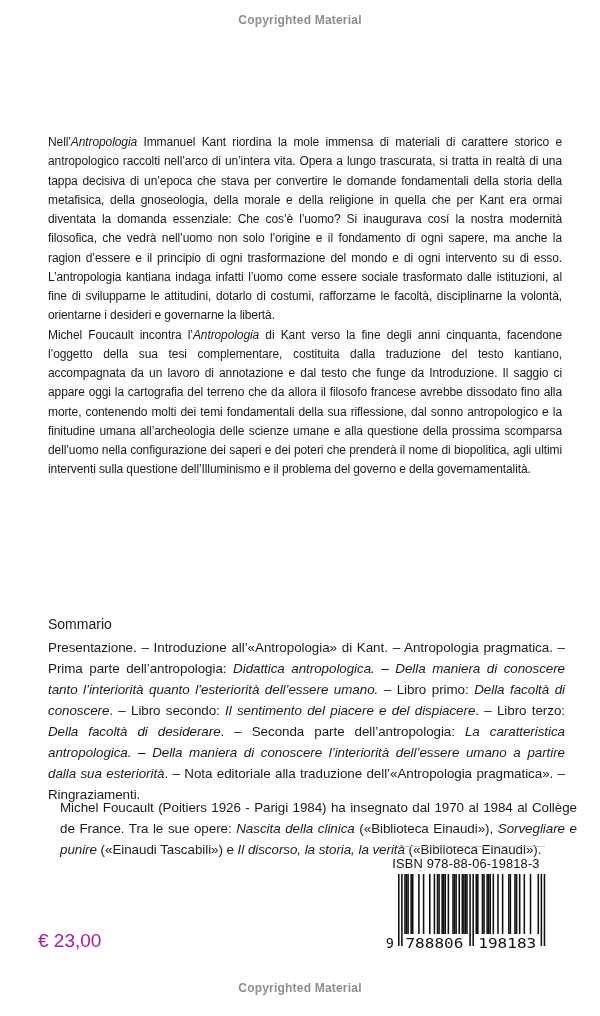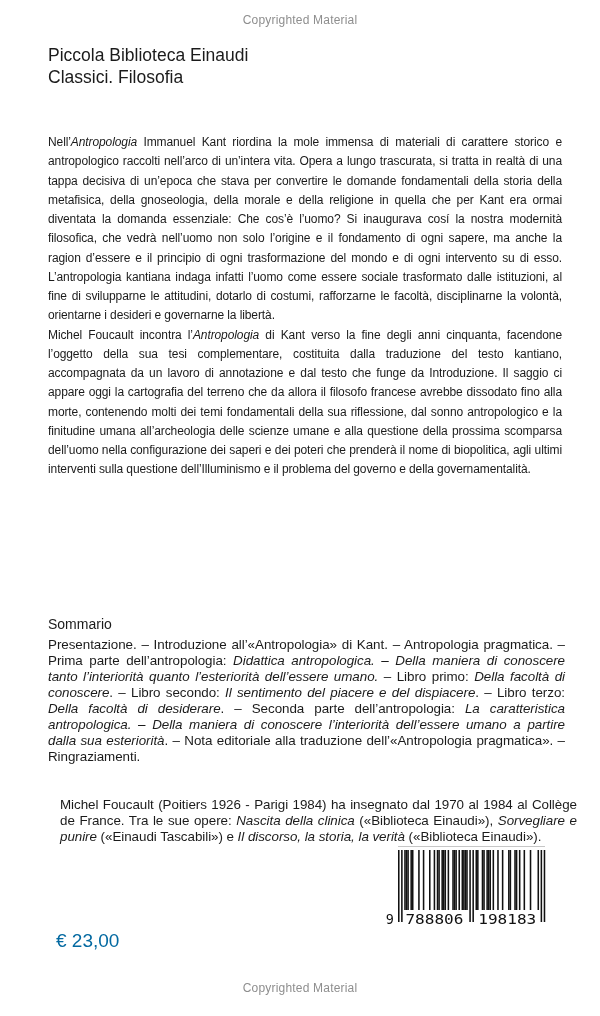--- a/index.html
+++ b/index.html
@@ -4,64 +4,61 @@
 <style>
   * { margin:0; padding:0; box-sizing:border-box; }
   html,body { background:#e8e8e8; }
   .page {
     position:relative; width:600px; height:1016px; background:#ffffff;
     font-family:"Liberation Sans", sans-serif; color:#1b1b1b; overflow:hidden;
     -webkit-font-smoothing:antialiased; margin:0 auto;
   }
   .banner {
     position:absolute; left:0; width:600px; text-align:center;
-    font-size:12px; font-weight:normal; color:#8e8e8e; letter-spacing:.2px;
+    font-size:12px; font-weight:bold; color:#8e8e8e; letter-spacing:.2px;
   }
   .banner.top { top:13px; }
   .banner.bottom { top:981px; }
   .header { position:absolute; left:48px; top:44px; font-size:17.5px; line-height:22px; }
   .description { position:absolute; left:48px; top:133px; width:514px;
     font-size:12px; line-height:19.25px; text-align:justify; letter-spacing:-.1px; }
   .summary-heading { position:absolute; left:48px; top:616px; font-size:14px; }
-  .small-par { width:517px; font-size:13.4px; line-height:16px; text-align:justify; letter-spacing:-.05px; }
+  .small-par { width:517px; font-size:13.4px; line-height:21px; text-align:justify; letter-spacing:-.05px; }
   .summary-text { position:absolute; left:48px; top:637px; }
   .author-bio { position:absolute; left:60px; top:797px; }
   .it { font-style:italic; }
   .barcode-block { position:absolute; left:384px; top:846px; width:164px; }
   .barcode-rule { margin-left:14px; width:147px; border-top:1px solid #c6c6c6; }
   .isbn-label { margin-top:9px; text-align:center; font-size:12.8px; color:#111; letter-spacing:.2px; }
   .barcode-svg { display:block; margin-top:3px; }
   .barcode-svg rect { fill:#111; }
   .barcode-svg text { fill:#111; font-family:"DejaVu Sans Mono", monospace; font-size:13.5px; }
-  .price { position:absolute; left:56px; top:930px; font-size:19px; color:#0369a1; }
+  .price { position:absolute; left:38px; top:930px; font-size:19px; color:#a21caf; }
 </style>
 </head>
 <body>
 
 <div class="page">
 
   <div class="banner top">Copyrighted Material</div>
 
-  <div class="header">
-    <div>Piccola Biblioteca Einaudi</div>
-    <div>Classici. Filosofia</div>
-  </div>
 
   <div class="description">
     <div><span>Nell’</span><span class="it">Antropologia</span><span> Immanuel Kant riordina la mole immensa di materiali di carattere storico e antropologico raccolti nell’arco di un’intera vita. Opera a lungo trascurata, si tratta in realtà di una tappa decisiva di un’epoca che stava per convertire le domande fondamentali della storia della metafisica, della gnoseologia, della morale e della religione in quella che per Kant era ormai diventata la domanda essenziale: Che cos’è l’uomo? Si inaugurava cosí la nostra modernità filosofica, che vedrà nell’uomo non solo l’origine e il fondamento di ogni sapere, ma anche la ragion d’essere e il principio di ogni trasformazione del mondo e di ogni intervento su di esso. L’antropologia kantiana indaga infatti l’uomo come essere sociale trasformato dalle istituzioni, al fine di svilupparne le attitudini, dotarlo di costumi, rafforzarne le facoltà, disciplinarne la volontà, orientarne i desideri e governarne la libertà.</span></div>
     <div><span>Michel Foucault incontra l’</span><span class="it">Antropologia</span><span> di Kant verso la fine degli anni cinquanta, facendone l’oggetto della sua tesi complementare, costituita dalla traduzione del testo kantiano, accompagnata da un lavoro di annotazione e dal testo che funge da Introduzione. Il saggio ci appare oggi la cartografia del terreno che da allora il filosofo francese avrebbe dissodato fino alla morte, contenendo molti dei temi fondamentali della sua riflessione, dal sonno antropologico e la finitudine umana all’archeologia delle scienze umane e alla questione della prossima scomparsa dell’uomo nella configurazione dei saperi e dei poteri che prenderà il nome di biopolitica, agli ultimi interventi sulla questione dell’Illuminismo e il problema del governo e della governamentalità.</span></div>
   </div>
 
   <div class="summary-heading">Sommario</div>
   <div class="small-par summary-text"><span>Presentazione. – Introduzione all’«Antropologia» di Kant. – Antropologia pragmatica. – Prima parte dell’antropologia: </span><span class="it">Didattica antropologica. – Della maniera di conoscere tanto l’interiorità quanto l’esteriorità dell’essere umano.</span><span> – Libro primo: </span><span class="it">Della facoltà di conoscere</span><span>. – Libro secondo: </span><span class="it">Il sentimento del piacere e del dispiacere</span><span>. – Libro terzo: </span><span class="it">Della facoltà di desiderare</span><span>. – Seconda parte dell’antropologia: </span><span class="it">La caratteristica antropologica. – Della maniera di conoscere l’interiorità dell’essere umano a partire dalla sua esteriorità</span><span>. – Nota editoriale alla traduzione dell’«Antropologia pragmatica». – Ringraziamenti.</span></div>
 
   <div class="small-par author-bio"><span>Michel Foucault (Poitiers 1926 - Parigi 1984) ha insegnato dal 1970 al 1984 al Collège de France. Tra le sue opere: </span><span class="it">Nascita della clinica</span><span> («Biblioteca Einaudi»), </span><span class="it">Sorvegliare e punire</span><span> («Einaudi Tascabili») e </span><span class="it">Il discorso, la storia, la verità</span><span> («Biblioteca Einaudi»).</span></div>
 
   <div class="barcode-block">
     <div class="barcode-rule"></div>
+    <div class="isbn-label">ISBN 978-88-06-19818-3</div>
     <svg class="barcode-svg" width="164" height="78" viewBox="0 0 164 78">
         <rect x="14.00" y="0" width="1.55" height="72"></rect>
         <rect x="17.10" y="0" width="1.55" height="72"></rect>
         <rect x="20.20" y="0" width="1.55" height="60"></rect>
         <rect x="21.75" y="0" width="1.55" height="60"></rect>
         <rect x="23.30" y="0" width="1.55" height="60"></rect>
         <rect x="26.40" y="0" width="1.55" height="60"></rect>
         <rect x="27.95" y="0" width="1.55" height="60"></rect>
         <rect x="34.15" y="0" width="1.55" height="60"></rect>
         <rect x="38.80" y="0" width="1.55" height="60"></rect>

